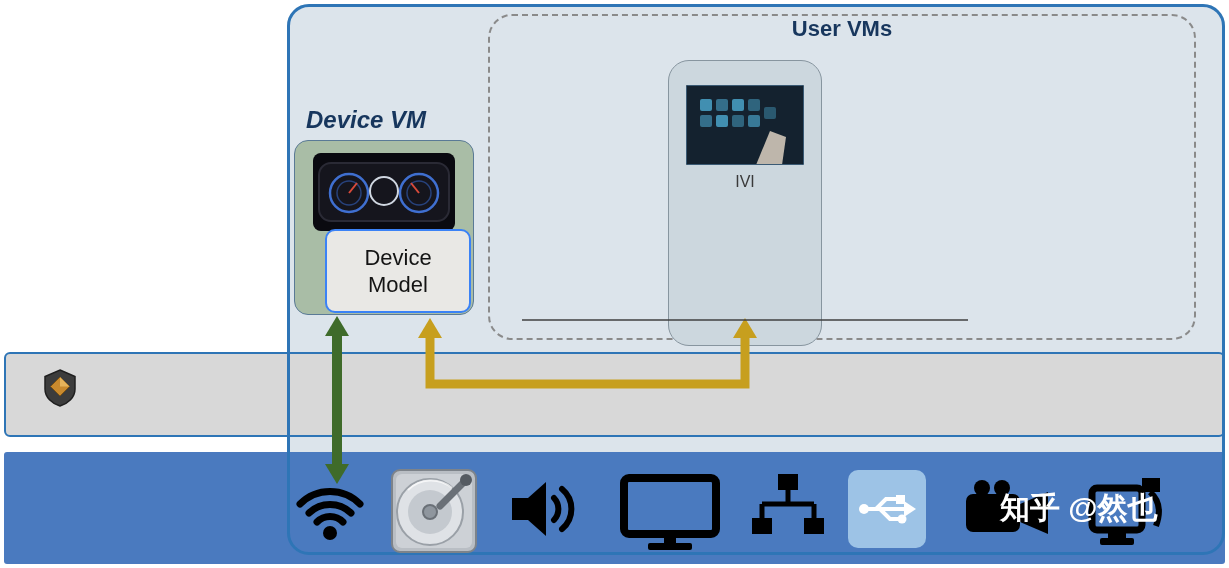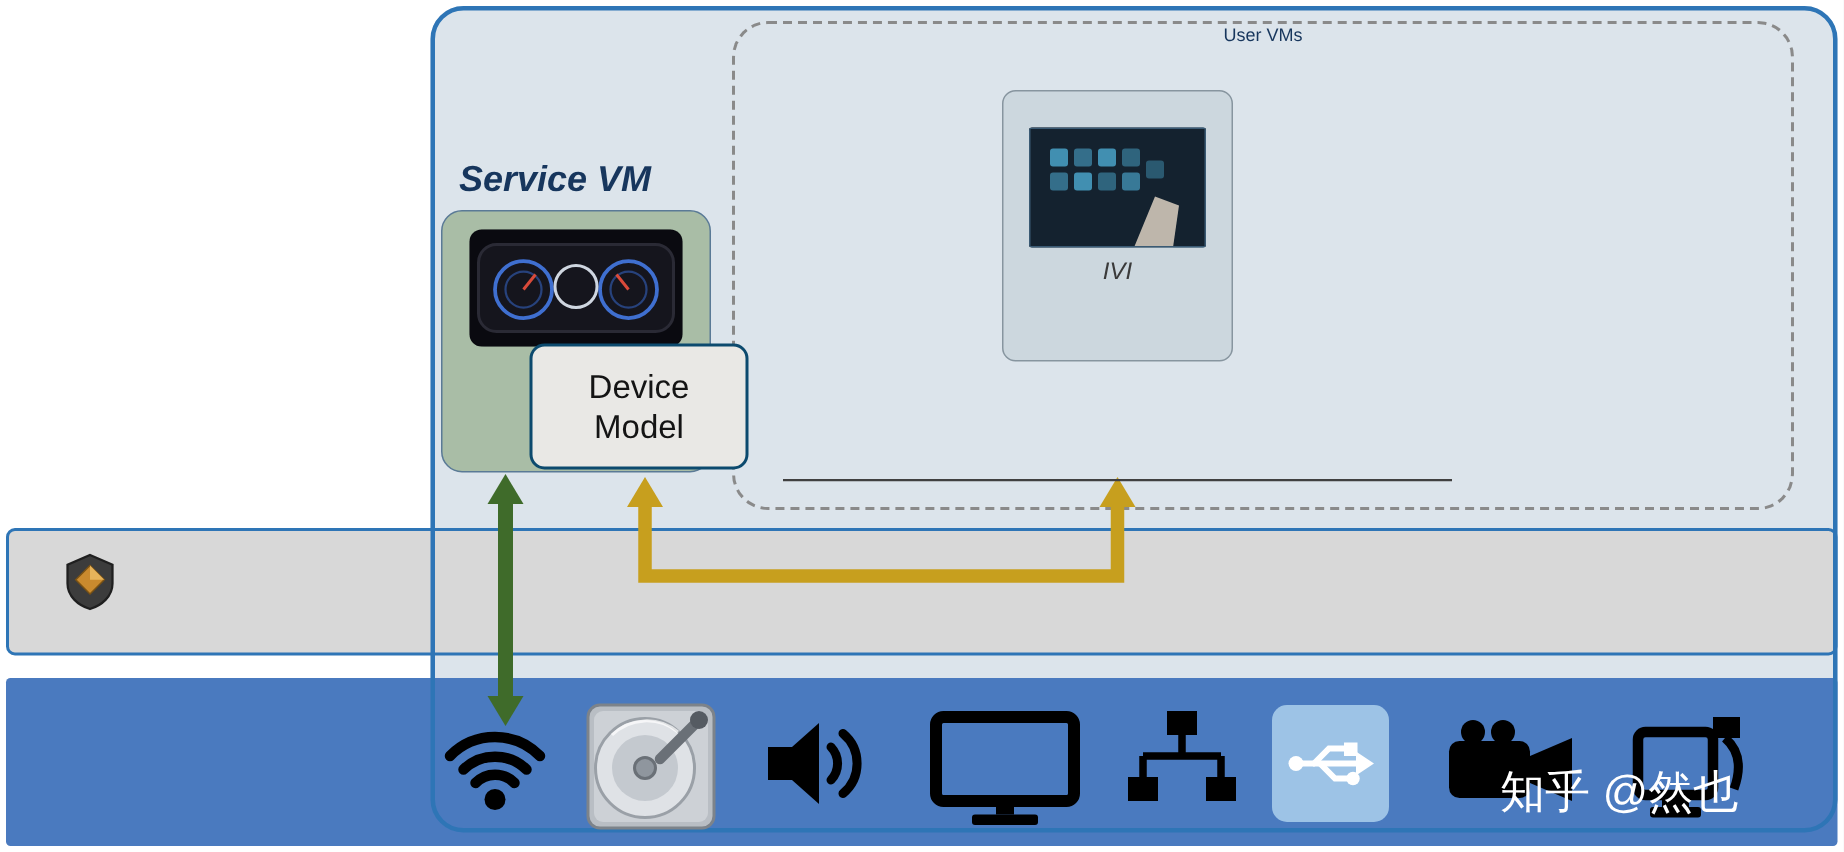--- a/index.html
+++ b/index.html
@@ -12,43 +12,43 @@
 
   
   .hyp-band{left:4px;top:352px;width:1221px;height:85px;background:#d8d8d8;border:2px solid #2e75b6;border-radius:6px;box-sizing:border-box;z-index:10;}
   .hw-band{left:4px;top:452px;width:1221px;height:112px;background:#4a7abf;border-radius:3px;z-index:10;}
 
   .hyp-label{left:448px;top:394px;width:300px;text-align:center;font-size:25px;color:#0d0d0d;z-index:25;}
   .hyp-logo{left:42px;top:368px;z-index:25;}
 
   
   .uservms{left:488px;top:14px;width:708px;height:326px;border:2px dashed #8a8a8a;border-radius:24px;box-sizing:border-box;z-index:20;}
-  .uservms-label{left:742px;top:16px;width:200px;text-align:center;font-weight:normal;font-size:12px;color:#17365d;z-index:25;}
-
-  
-  .ivi-box{left:668px;top:60px;width:154px;height:181px;background:#ccd7de;border:1.5px solid #87959f;border-radius:9px;box-sizing:border-box;z-index:30;text-align:center;font-style:italic;}
+  .uservms-label{left:742px;top:16px;width:200px;text-align:center;font-weight:bold;font-size:22px;color:#17365d;z-index:25;}
+
+  
+  .ivi-box{left:668px;top:60px;width:154px;height:286px;background:#ccd7de;border:1.5px solid #87959f;border-radius:21px;box-sizing:border-box;z-index:30;text-align:center;}
   .ivi-img{margin:24px auto 0 auto;width:118px;height:80px;border-radius:2px;overflow:hidden;background:linear-gradient(135deg,#101c28 0%,#24435c 55%,#3f6a86 100%);}
   .ivi-label{margin-top:8px;font-size:16px;color:#3a3a3a;}
 
   
   .svm-label{left:306px;top:106px;font-size:24px;font-weight:bold;font-style:italic;color:#17365d;z-index:25;}
   .svm-box{left:294px;top:140px;width:180px;height:175px;background:#a9bda6;border:1.5px solid #5a7a96;border-radius:14px;box-sizing:border-box;z-index:30;}
   .cluster-img{position:absolute;left:18px;top:12px;width:142px;height:78px;border-radius:8px;overflow:hidden;background:#0a0a10;}
-  .dm-box{position:absolute;left:30px;top:88px;width:146px;height:84px;background:#e9e8e5;border:2px solid #0c4a6e;border-radius:10px;box-sizing:border-box;display:flex;align-items:center;justify-content:center;text-align:center;margin-left:28px;}
+  .dm-box{position:absolute;left:30px;top:88px;width:146px;height:84px;background:#e9e8e5;border:2px solid #3b82f6;border-radius:10px;box-sizing:border-box;display:flex;align-items:center;justify-content:center;text-align:center;}
   .dm-text{font-size:22px;line-height:1.25;color:#141414;width:110px;}
 
   
   .arrows{left:0;top:0;z-index:40;pointer-events:none;}
 
   
   .hwicon{z-index:20;}
   .usb-tile{left:848px;top:470px;width:78px;height:78px;background:#9dc3e6;border-radius:10px;display:flex;align-items:center;justify-content:center;}
 
   
-  .wm-zhihu{left:1000px;top:508px;font-size:30px;font-weight:normal;color:#ffffff;z-index:50;white-space:nowrap;}
+  .wm-zhihu{left:1000px;top:488px;font-size:30px;font-weight:bold;color:#ffffff;z-index:50;white-space:nowrap;}
   .wm-juejin{left:843px;top:524px;font-size:21px;color:#d3d3d3;text-shadow:1px 1px 2px rgba(40,40,40,.8);z-index:50;white-space:nowrap;}
 </style>
 </head>
 <body>
 
 <div class="canvas">
 
   <div class="abs outer-fill"></div>
 
   <div class="abs hyp-band"></div>
@@ -83,21 +83,21 @@
           <rect x="62" y="30" width="12" height="12" rx="2" opacity="0.8"></rect>
           <rect x="78" y="22" width="12" height="12" rx="2" opacity="0.5"></rect>
         </g>
         <path d="M70 80 L84 46 L100 52 L96 80 Z" fill="#e8dccb" opacity="0.8"></path>
         <rect x="0" y="0" width="118" height="80" fill="none" stroke="#3a5a74" stroke-width="2"></rect>
       </svg>
     </div>
     <div class="ivi-label">IVI</div>
   </div>
 
-  <div class="abs svm-label">Service VM</div>
+  <div class="abs svm-label">Device VM</div>
   <div class="abs svm-box">
     <div class="cluster-img">
       <svg width="142" height="78" viewBox="0 0 142 78">
         <rect x="0" y="0" width="142" height="78" rx="10" fill="#0a0a10"></rect>
         <rect x="6" y="10" width="130" height="58" rx="12" fill="#15151d" stroke="#2a2a35" stroke-width="2"></rect>
         <circle cx="36" cy="40" r="19" fill="none" stroke="#3f6fd0" stroke-width="2.5"></circle>
         <circle cx="36" cy="40" r="12" fill="none" stroke="#27427c" stroke-width="1.5"></circle>
         <circle cx="106" cy="40" r="19" fill="none" stroke="#3f6fd0" stroke-width="2.5"></circle>
         <circle cx="106" cy="40" r="12" fill="none" stroke="#27427c" stroke-width="1.5"></circle>
         <circle cx="71" cy="38" r="14" fill="none" stroke="#cfd6e0" stroke-width="2"></circle>

